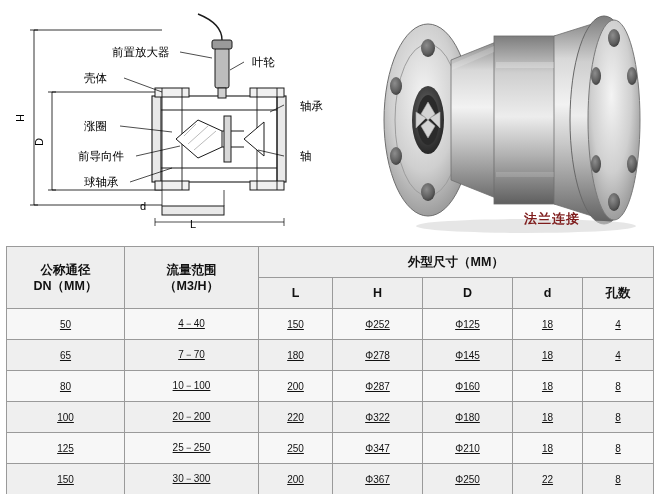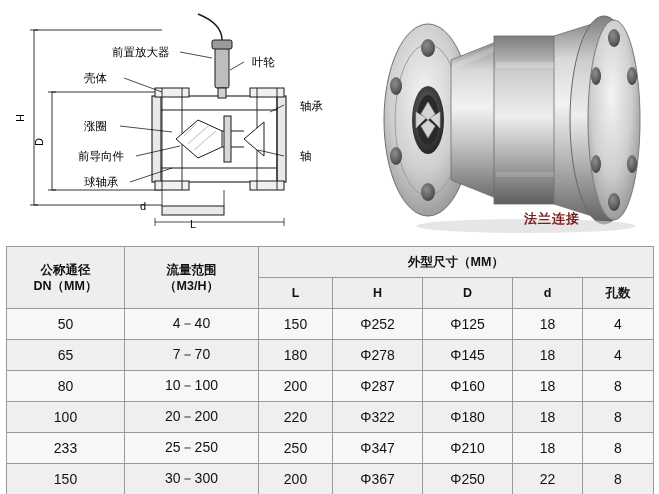--- a/index.html
+++ b/index.html
@@ -83,21 +83,22 @@
     color: #111;
   }
   table.spec thead th {
     background: #eeeeee;
     font-weight: bold;
     font-size: 12.5px;
     line-height: 15px;
   }
   table.spec tbody td {
     background: #f7f7f7;
-    font-size: 14px;
+    font-size: 10px;
+    text-decoration: underline;
   }
   table.spec tbody tr:nth-child(even) td {
     background: #efefef;
   }
   .hdr-two-line { line-height: 16px; }
 
   .col-dn { width: 118px; }
   .col-flow { width: 134px; }
   .col-l { width: 74px; }
   .col-h { width: 90px; }
@@ -382,21 +383,21 @@
         <tr>
           <td>100</td>
           <td>20－200</td>
           <td>220</td>
           <td>Φ322</td>
           <td>Φ180</td>
           <td>18</td>
           <td>8</td>
         </tr>
         <tr>
-          <td>233</td>
+          <td>125</td>
           <td>25－250</td>
           <td>250</td>
           <td>Φ347</td>
           <td>Φ210</td>
           <td>18</td>
           <td>8</td>
         </tr>
         <tr>
           <td>150</td>
           <td>30－300</td>

